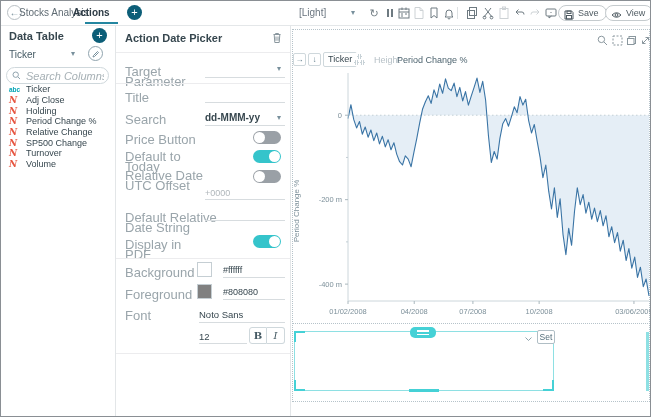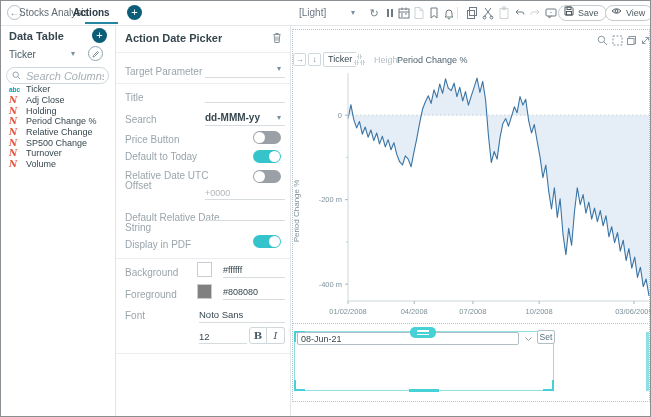--- a/index.html
+++ b/index.html
@@ -14,42 +14,42 @@
   .tab.active{color:#2d3b45;}
   .tab-underline{position:absolute;left:84px;top:21px;width:33px;height:2px;background:#2486a0;}
   .circle-add{position:absolute;width:15px;height:15px;border-radius:50%;background:#0c5e78;color:#fff;
     font-size:11px;line-height:14px;text-align:center;}
   .theme{position:absolute;left:298px;top:0;height:24px;line-height:24px;font-size:10px;color:#6b7680;}
   .caret{color:#78909c;font-size:8px;}
   .tb-ic{position:absolute;top:5px;width:14px;height:14px;color:#6e7a81;}
   .tb-ic.dis{color:#cdd2d5;}
   .tb-div{position:absolute;left:456px;top:6px;width:1px;height:12px;background:#dde1e3;}
   .pill-btn{position:absolute;top:4px;height:16px;border:1px solid #c5cbce;border-radius:8px;background:#fff;
-    font-size:9px;color:#4f5b62;line-height:14px;padding:0 7px 0 5px;box-sizing:border-box;display:flex;align-items:flex-start;gap:4px;}
+    font-size:9px;color:#4f5b62;line-height:14px;padding:0 7px 0 5px;box-sizing:border-box;display:flex;align-items:flex-end;gap:4px;}
   svg{display:block;}
   
   .panel-div{position:absolute;top:24px;bottom:0;width:1px;background:#e3e6e8;}
   .dt-title{position:absolute;left:8px;top:29px;font-size:11px;font-weight:600;color:#37474f;}
   .dt-ticker{position:absolute;left:8px;top:48px;font-size:10px;color:#455a64;}
   .edit-btn{position:absolute;left:87px;top:45px;width:15px;height:15px;border:1px solid #90a4ae;border-radius:50%;
     box-sizing:border-box;display:flex;align-items:center;justify-content:center;}
   .search-box{position:absolute;left:5px;top:66px;width:103px;height:17px;border:1px solid #cfd8dc;border-radius:9px;
     box-sizing:border-box;display:flex;align-items:center;padding:0 5px;gap:3px;background:#fff;}
   .search-box input{border:none;outline:none;width:78px;font-size:11px;font-family:"Liberation Sans",sans-serif;color:#455a64;background:transparent;font-style:italic;}
   .search-box input::placeholder{color:#a6b0b5;}
   .col-list{position:absolute;left:8px;top:83px;width:100px;}
   .col-item{display:flex;align-items:center;height:10.7px;gap:3px;}
   .col-ic{width:14px;flex:0 0 14px;text-align:left;}
   .col-ic.txt{color:#00a3b4;font-size:6.5px;font-weight:bold;letter-spacing:0;}
   .col-ic.num{color:#e65540;font-family:"DejaVu Serif",serif;font-style:italic;font-size:9px;font-weight:bold;}
   .col-lb{font-size:9px;color:#37474f;white-space:nowrap;}
   
   .ap-title{position:absolute;left:124px;top:31px;font-size:11px;font-weight:600;color:#37474f;}
   .hline{position:absolute;height:1px;background:#ececee;}
-  .f-label{position:absolute;left:124px;width:84px;font-size:10px;color:#9aa5ab;line-height:10px;}
+  .f-label{position:absolute;left:124px;width:84px;font-size:13px;color:#9aa5ab;line-height:10px;}
   .u-line{position:absolute;height:1px;background:#d7dcdf;}
   .f-value{position:absolute;font-size:10px;color:#37474f;}
   .f-ph{position:absolute;font-size:9px;color:#b0b7bb;}
   .toggle{position:absolute;width:28px;height:13px;border-radius:7px;}
   .toggle .knob{position:absolute;top:1px;width:11px;height:11px;border-radius:50%;background:#fff;}
   .toggle.off{background:#9aa0a6;}
   .toggle.off .knob{left:1px;}
   .toggle.on{background:#35c4cb;}
   .toggle.on .knob{right:1px;}
   .swatch{position:absolute;width:15px;height:15px;border:1px solid #c5ced3;box-sizing:border-box;}
@@ -402,21 +402,20 @@
       <line x1="332.95" x2="332.95" y1="234" y2="237" stroke="#aab7bd"></line>
       <text x="332.95" y="247" text-anchor="middle">03/06/2009</text>
     </svg>
 
   <div class="sel-rect">
     <div class="corner tl"></div>
     <div class="corner tr"></div>
     <div class="corner bl"></div>
     <div class="corner br"></div>
   </div>
-  <input class="date-input" type="text" value="08-Jun-21" style="">
   <div class="dd-caret">
     <svg width="9" height="8" viewBox="0 0 9 8" fill="none" stroke="currentColor">
         <path d="M1.5 2.5 L4.5 5.5 L7.5 2.5"></path>
       </svg>
   </div>
   <div class="set-btn">Set</div>
   <div class="drag-pill"></div>
   <div class="bottom-handle"></div>
   <div class="teal-scroll"></div>
 

